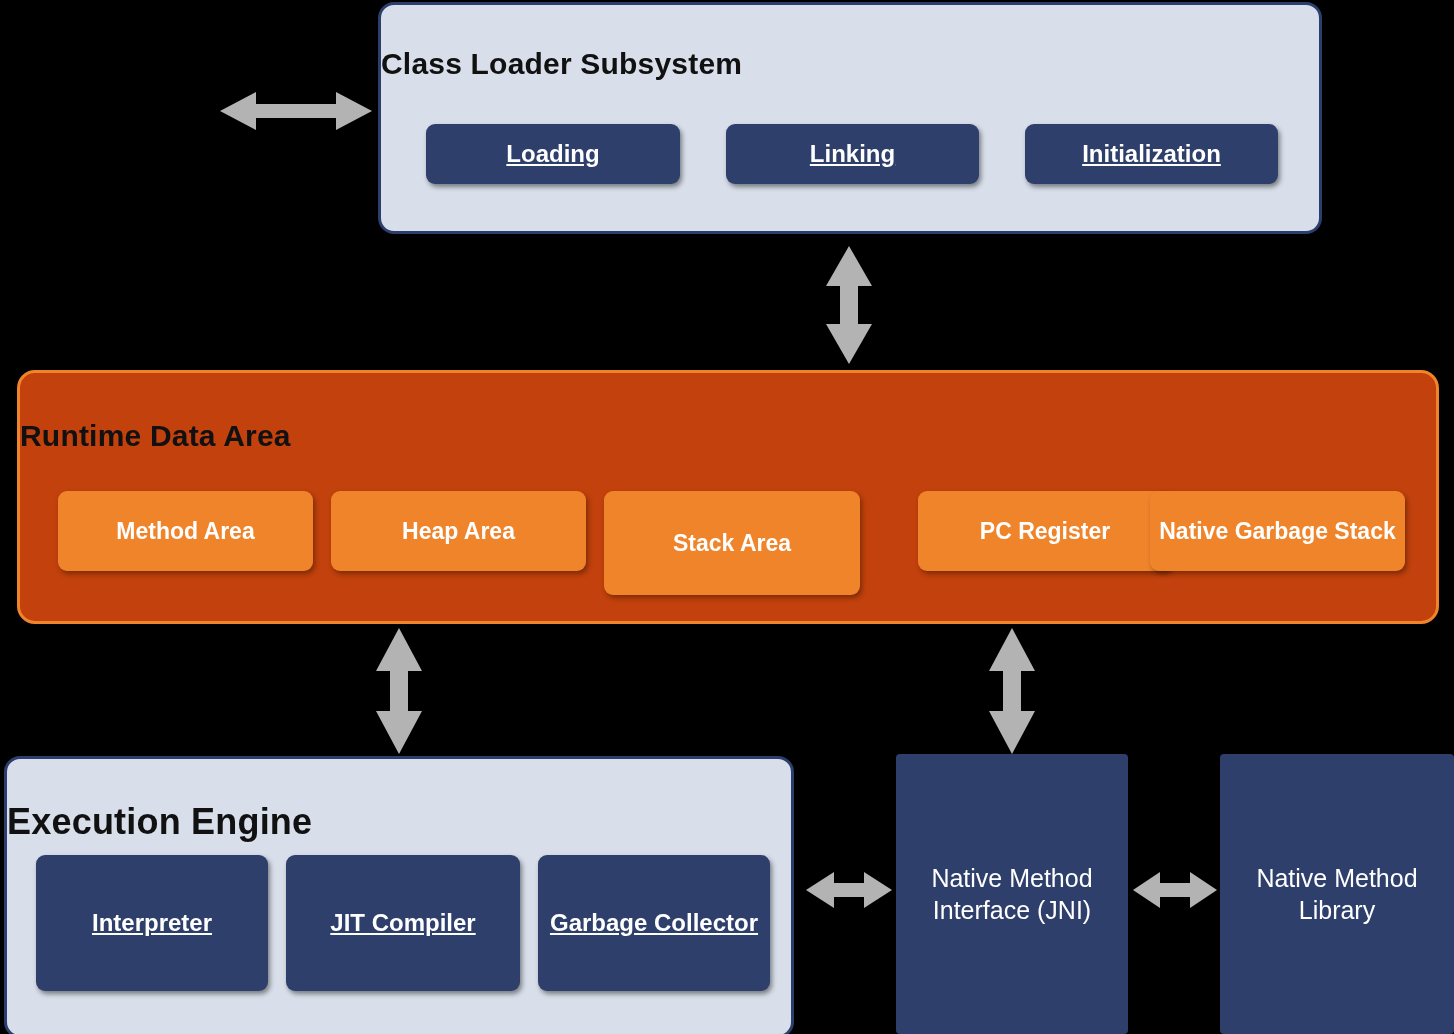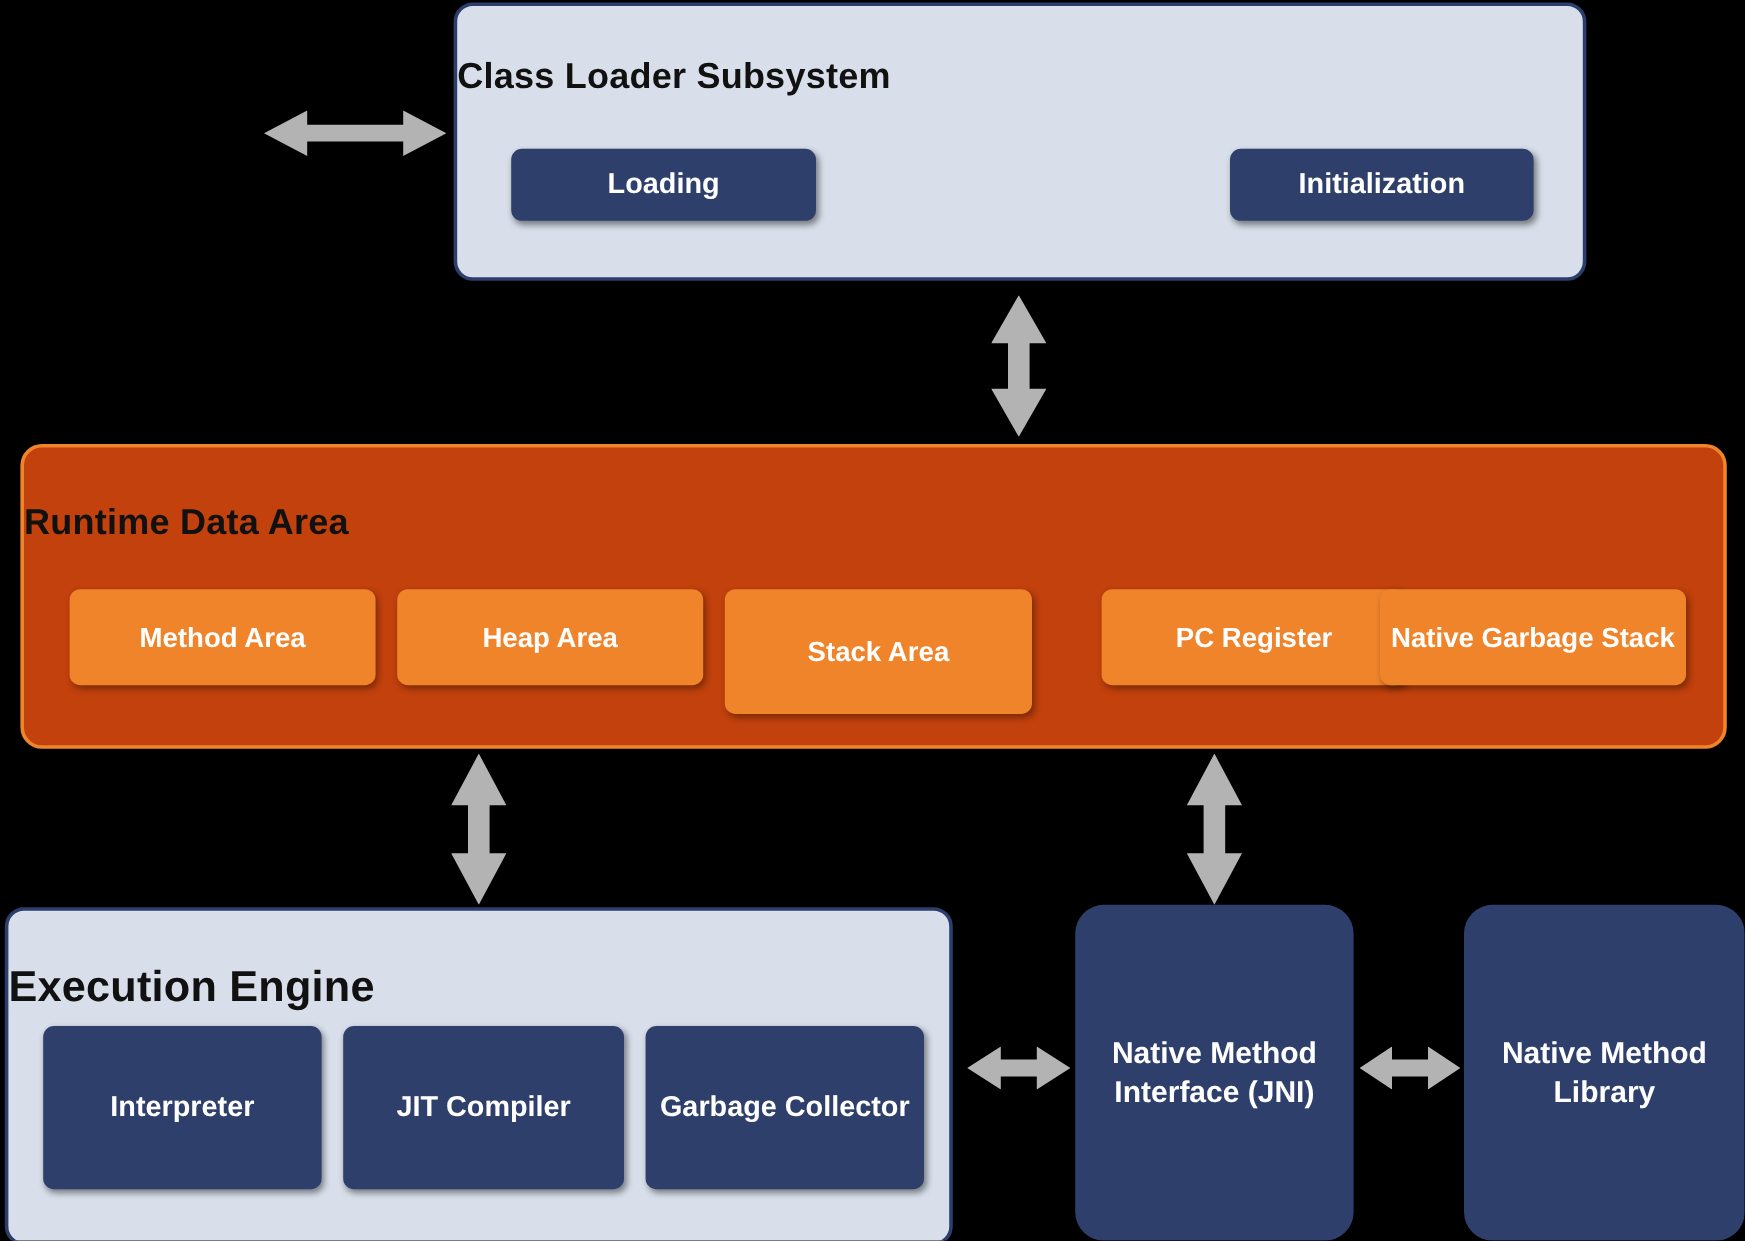--- a/index.html
+++ b/index.html
@@ -64,34 +64,34 @@
   }
   .chip-navy {
     background: #2E3F6B;
     box-shadow: 2px 3px 5px rgba(0,0,0,0.45);
   }
   .chip-orange {
     background: #F0842B;
     box-shadow: 2px 3px 5px rgba(0,0,0,0.35);
   }
   .chip-23 { font-size: 23px; }
-  .chip-24 { font-size: 24px; }
+  .chip-24 { font-size: 24px; text-decoration: underline; }
 
   
   .box-navy {
     position: absolute;
     box-sizing: border-box;
     background: #2E3F6B;
-    border-radius: 24px;
+    border-radius: 4px;
     display: flex;
     align-items: center;
     justify-content: center;
     text-align: center;
     color: #FFFFFF;
-    font-weight: bold;
+    font-weight: normal;
     font-size: 25px;
     line-height: 1.28;
     padding: 6px;
     box-shadow: 2px 3px 6px rgba(0,0,0,0.5);
   }
 
   
   .arrow {
     position: absolute;
   }
@@ -100,20 +100,21 @@
 </head>
 <body>
 
 <div id="canvas">
 
   <div class="panel panel-blue" style="left:378px; top:2px; width:944px; height:232px;">
     <div class="panel-title title-lg" style="top:42px;">Class Loader Subsystem</div>
 
     <div class="chip chip-navy chip-24" style="left:45px; top:119px; width:254px; height:60px;">Loading</div>
 
+    <div class="chip chip-navy chip-24" style="left:345px; top:119px; width:253px; height:60px;">Linking</div>
 
     <div class="chip chip-navy chip-24" style="left:644px; top:119px; width:253px; height:60px;">Initialization</div>
   </div>
 
   <div class="panel panel-orange" style="left:17px; top:370px; width:1422px; height:254px;">
     <div class="panel-title title-lg" style="top:46px;">Runtime Data Area</div>
 
     <div class="chip chip-orange chip-23" style="left:38px; top:118px; width:255px; height:80px;">Method Area</div>
 
     <div class="chip chip-orange chip-23" style="left:311px; top:118px; width:255px; height:80px;">Heap Area</div>

